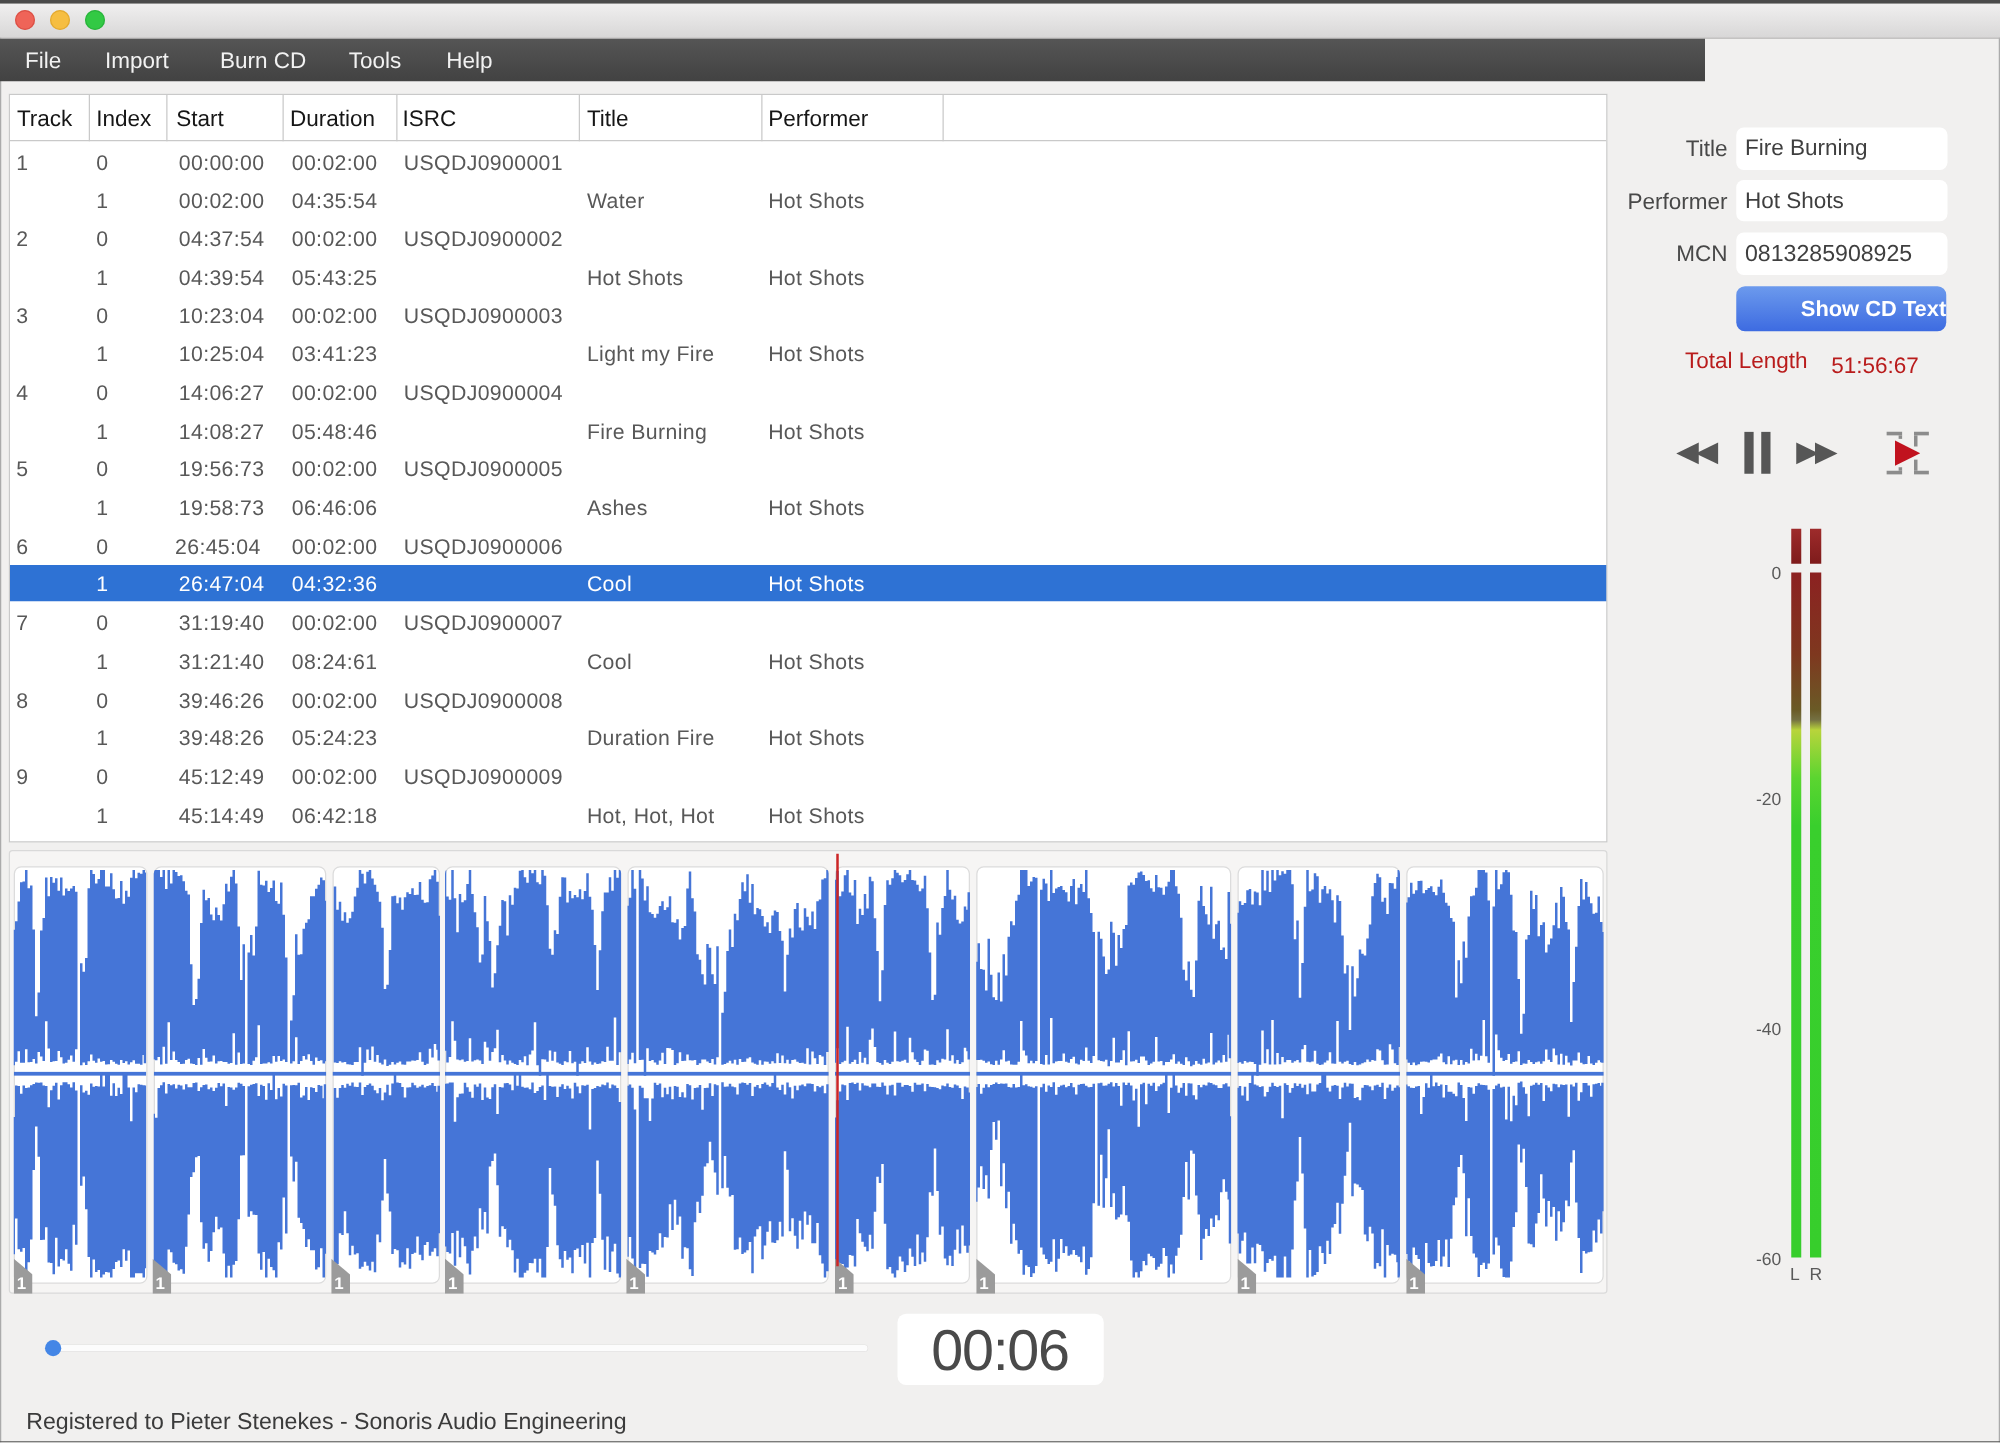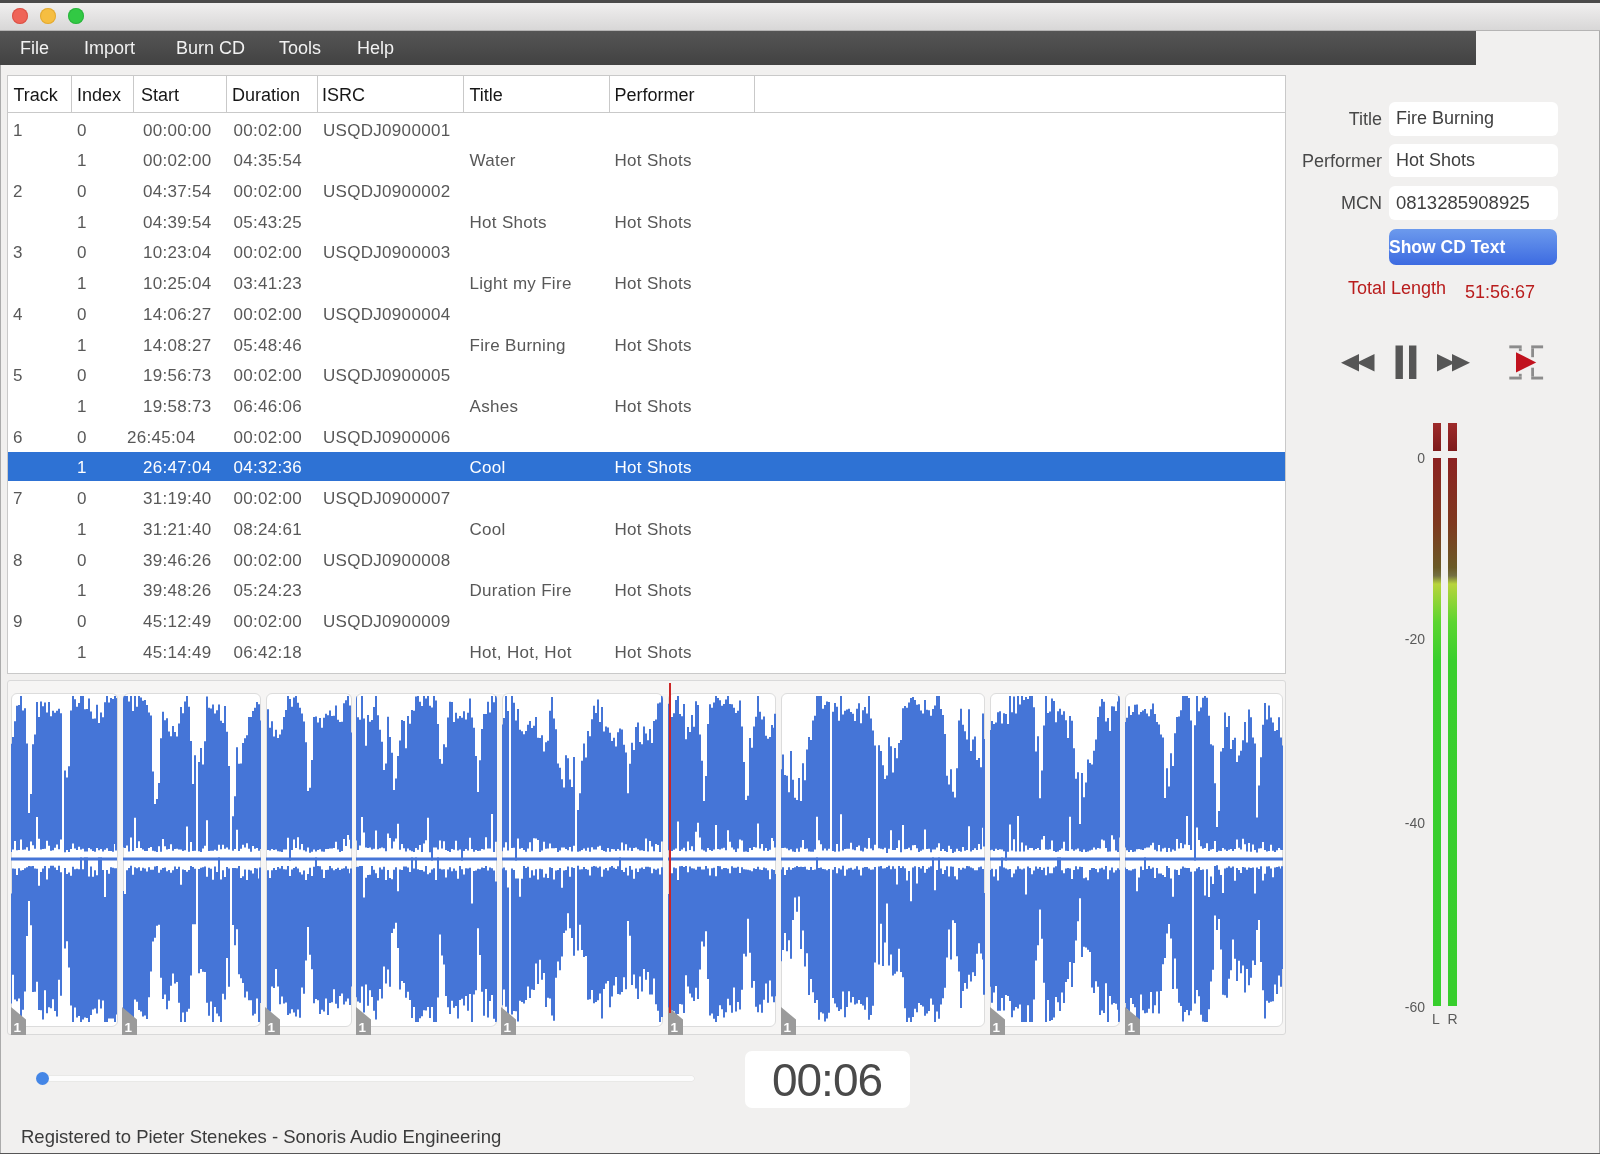--- a/index.html
+++ b/index.html
@@ -1,21 +1,21 @@
 <!DOCTYPE html>
 <html><head><meta charset="utf-8"><style>
 * { margin:0; padding:0; box-sizing:border-box; }
 html,body { width:1600px; height:1154px; overflow:hidden; }
 body { background:#F1F0EF; font-family:"Liberation Sans", sans-serif; position:relative; }
 .topedge { position:absolute; left:0; top:0; width:1600px; height:2.5px; background:#4A4A4A; }
 .titlebar { position:absolute; left:0; top:2.5px; width:1600px; height:28px;
   background:linear-gradient(#F0EFEF,#D8D7D7); border-bottom:1px solid #B5B4B4; }
 .light { position:absolute; top:5.5px; width:16px; height:16px; border-radius:50%; }
 .title { position:absolute; top:5.5px; width:100%; text-align:center; font-size:19px; color:#3A3A3A; }
-.menubar { position:absolute; left:0; top:30.5px; width:1476px; height:34px;
+.menubar { position:absolute; left:0; top:30.5px; width:1364px; height:34px;
   background:linear-gradient(#555,#424242); }
 .menubar span { position:absolute; top:7.5px; font-size:18px; color:#F2F2F2; }
 .table { position:absolute; left:7px; top:75px; width:1279px; height:599px;
   background:#fff; border:1px solid #C9C9C9; }
 .thead { position:absolute; left:0; top:0; width:100%; height:37px; border-bottom:1px solid #C9C9C9; }
 .thead span { position:absolute; top:8.5px; font-size:18px; color:#161616; }
 .thead i { position:absolute; top:0; width:1px; height:37px; background:#C9C9C9; }
 .trow { position:absolute; left:0; width:100%; height:30.8px; }
 .trow span { position:absolute; top:6.5px; font-size:17px; letter-spacing:0.3px; color:#585858; }
 .trow.sel { background:#2E72D4; height:29.8px; margin-top:-0.5px; }
@@ -25,29 +25,29 @@
 .wpanel { position:absolute; top:11.5px; height:334px; background:#fff;
   border:1px solid #DCDCDC; border-radius:6px; }
 .wv { position:absolute; top:12px; height:333px; border-radius:6px; }
 .tag { position:absolute; top:326px; width:15px; height:28px; }
 .playhead { position:absolute; left:661px; top:2px; width:2px; height:330px; background:#CC2626; }
 .slidertrack { position:absolute; left:37px; top:1076px; width:657px; height:5px;
   background:#FCFCFC; border-radius:2.5px; box-shadow:0 0 0 0.5px #E2E1E0; }
 .knob { position:absolute; left:36px; top:1072px; width:13px; height:13px; border-radius:50%;
   background:#4486E6; }
 .timebox { position:absolute; left:717.5px; top:1051px; width:165px; height:57px;
-  background:#fff; border-radius:7px;margin-left:27px; }
+  background:#fff; border-radius:7px; }
 .timebox div { text-align:center; font-size:46px; color:#4A4A4A; margin-top:2px; letter-spacing:-1px; }
 .status { position:absolute; left:21px; top:1125.5px; font-size:18.5px; color:#3B3B3B; }
 .rlabel { position:absolute; right:218px; font-size:18px; color:#484848; text-align:right; }
 .rinput { position:absolute; left:1389px; width:169px; height:33.5px; background:#fff;
   border-radius:6px; font-size:18px; color:#3F3F3F; line-height:33.5px; padding-left:7px; }
 .cdbtn { position:absolute; left:1389px; top:228.5px; width:168px; height:36px; border-radius:7px;
   background:linear-gradient(#6C9AED,#3D6BE1); color:#fff; font-size:17.5px; font-weight:bold;
-  text-align:left; line-height:36px; }
+  text-align:right; line-height:36px; }
 .tlen { position:absolute; font-size:18px; color:#b91c1c; }
 .mlabel { position:absolute; font-size:14px; color:#5A5A5A; }
 .mbar { position:absolute; width:8.5px; }
 .cap { top:423px; height:28px; background:linear-gradient(#9E2B2B,#7E1B1B); }
 .bar { top:458px; height:548px;
   background:linear-gradient(#8C2121 0%, #7E381F 12%, #6A5A26 20%, #747042 21.5%, #B8D43B 23%, #5BD530 30%, #39CF2D 37%, #37CE2C 100%); }
 </style></head>
 <body>
 <div class="topedge"></div>
 <div style="position:absolute;left:0;top:30px;width:1px;height:1124px;background:#ABABAB"></div>
@@ -148,21 +148,21 @@
 <div class="trow" style="top:314.57px">
       <span style="left:69px">1</span>
       <span style="left:135px">19:58:73</span>
       <span style="left:225.4px">06:46:06</span>
       <span style="left:461.5px">Ashes</span>
       <span style="left:606.5px">Hot Shots</span>
     </div>
 <div class="trow" style="top:345.3px">
       <span style="left:5px">6</span>
       <span style="left:69px">0</span>
-      <span style="left:119px">26:45:04</span>
+      <span style="left:132px">26:45:04</span>
       <span style="left:225.4px">00:02:00</span>
       <span style="left:315px">USQDJ0900006</span>
     </div>
 <div class="trow sel" style="top:376.03px">
       <span style="left:69px">1</span>
       <span style="left:135px">26:47:04</span>
       <span style="left:225.4px">04:32:36</span>
       <span style="left:461.5px">Cool</span>
       <span style="left:606.5px">Hot Shots</span>
     </div>

